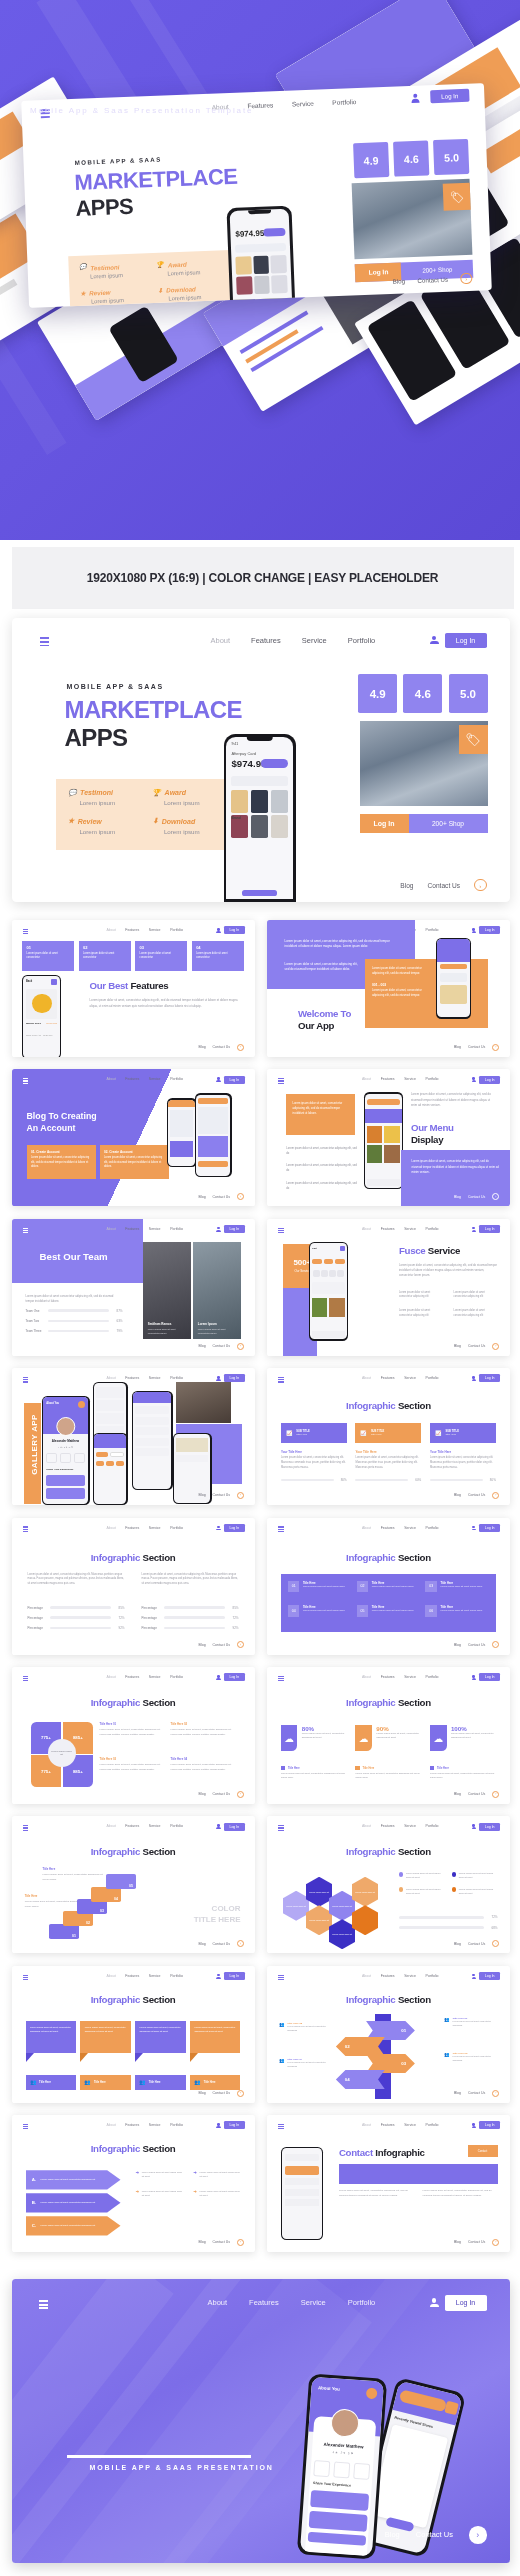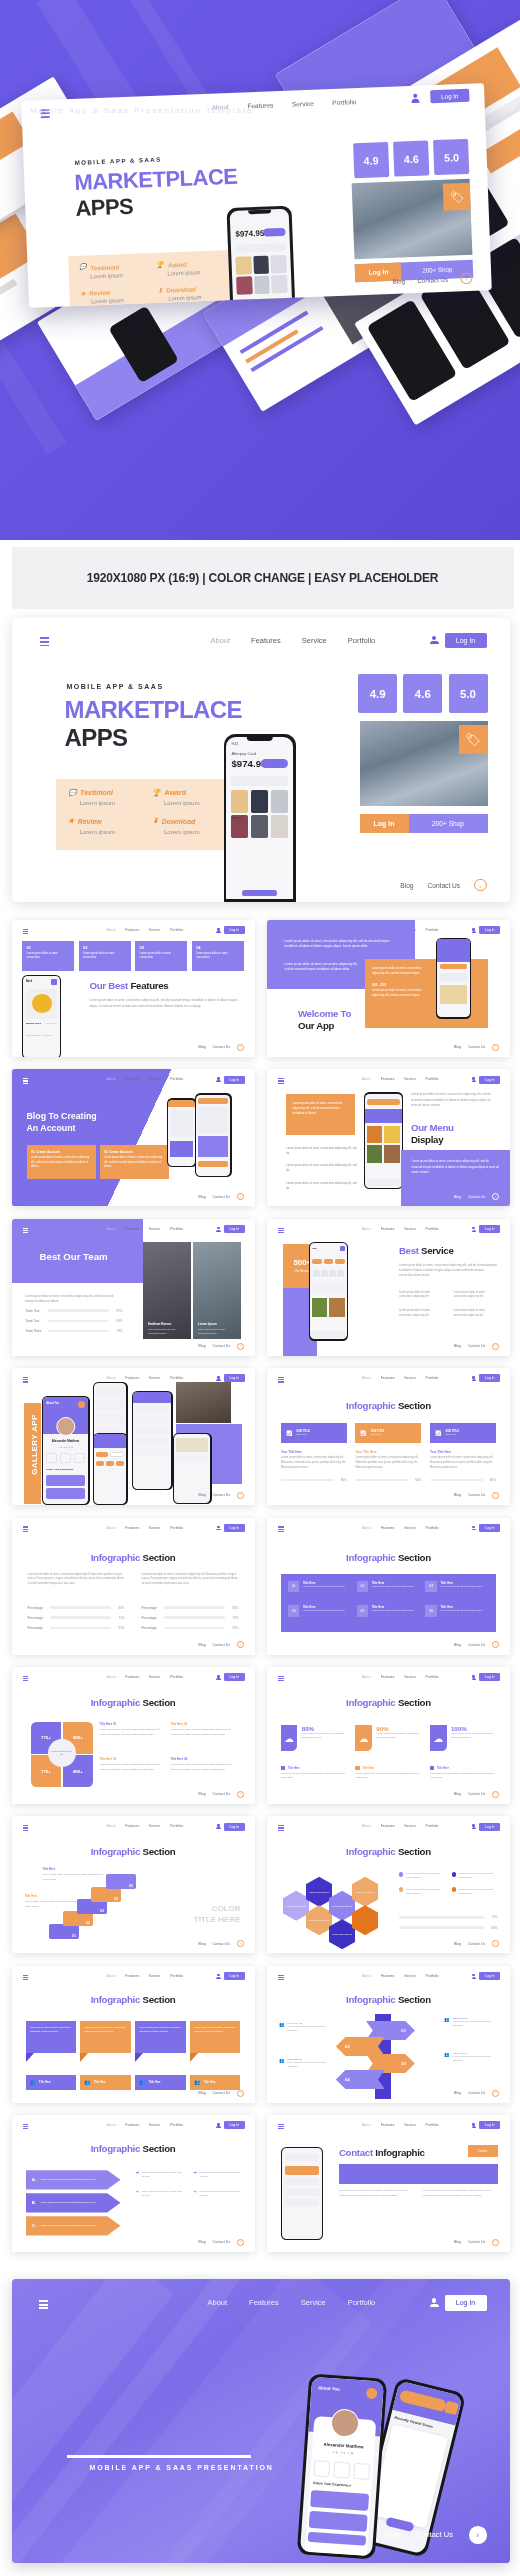--- a/index.html
+++ b/index.html
@@ -774,21 +774,21 @@
             </div>
           <div style="position:absolute;left:1.8px;top:39px;right:1.8px;height:12.4px;background:#f2f2f6;border-radius:1.8px;"></div>
           <div style="position:absolute;left:1.8px;top:55px;right:1.8px;display:grid;grid-template-columns:1fr 1fr;gap:1.8px;">
               <div style="height:19.4px;background:#6b8a3a;"></div>
               <div style="height:19.4px;background:#b07a45;"></div>
             </div>
           <div style="position:absolute;left:1.8px;bottom:1.8px;right:1.8px;height:7px;background:#f0f0f4;"></div>
         </div>
       </div>
       <div class="m-title" style="left:132px;top:26.5px;">
-        <span class="p">Best</span>
+        <span class="p">Fusce</span>
         <span class="d">Service</span>
       </div>
       <div style="position:absolute;left:132px;top:44px;right:12.4px;font-size:2.8px;color:#9a9aa4;line-height:1.9;">Lorem ipsum dolor sit amet, consectetur adipiscing elit, sed do eiusmod tempor incididunt ut labore et dolore magna aliqua ut enim ad minim veniam, consectetur lorem ipsum.</div>
       <div style="position:absolute;left:132px;top:72px;right:12.4px;display:grid;grid-template-columns:1fr 1fr;gap:8.8px 10.6px;">
         <div style="font-size:2.6px;color:#9a9aa4;line-height:1.8;">Lorem ipsum dolor sit amet consectetur adipiscing elit</div>
         <div style="font-size:2.6px;color:#9a9aa4;line-height:1.8;">Lorem ipsum dolor sit amet consectetur adipiscing elit</div>
         <div style="font-size:2.6px;color:#9a9aa4;line-height:1.8;">Lorem ipsum dolor sit amet consectetur adipiscing elit</div>
         <div style="font-size:2.6px;color:#9a9aa4;line-height:1.8;">Lorem ipsum dolor sit amet consectetur adipiscing elit</div>
       </div>
       <div class="m-foot">

